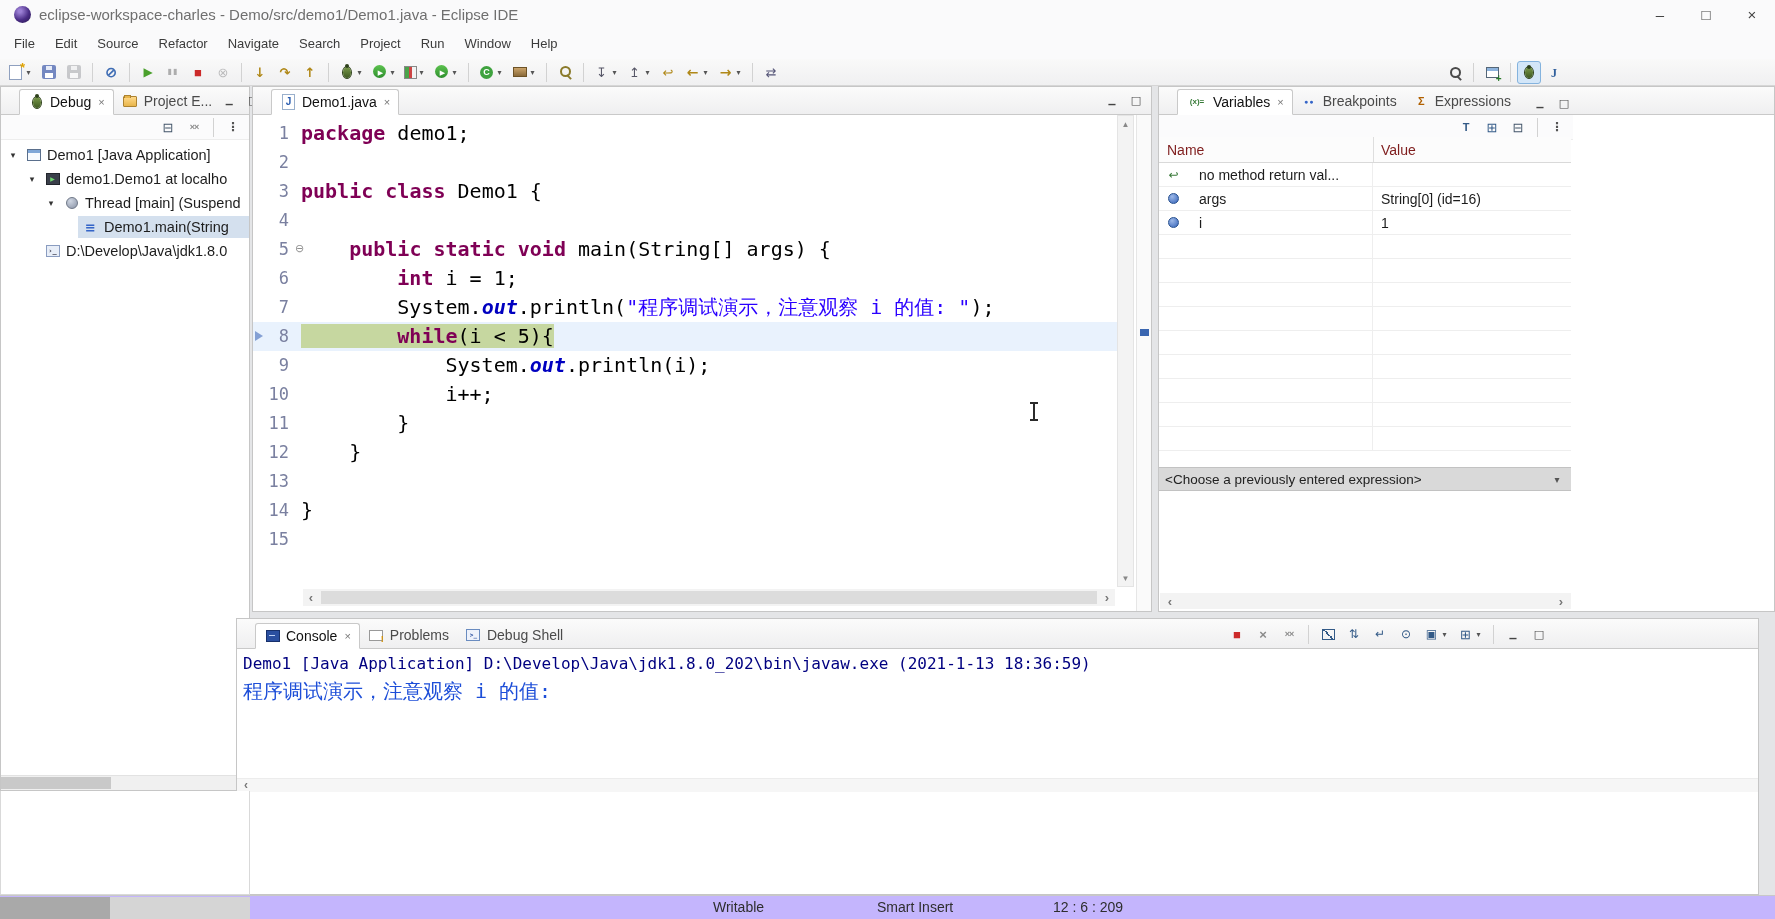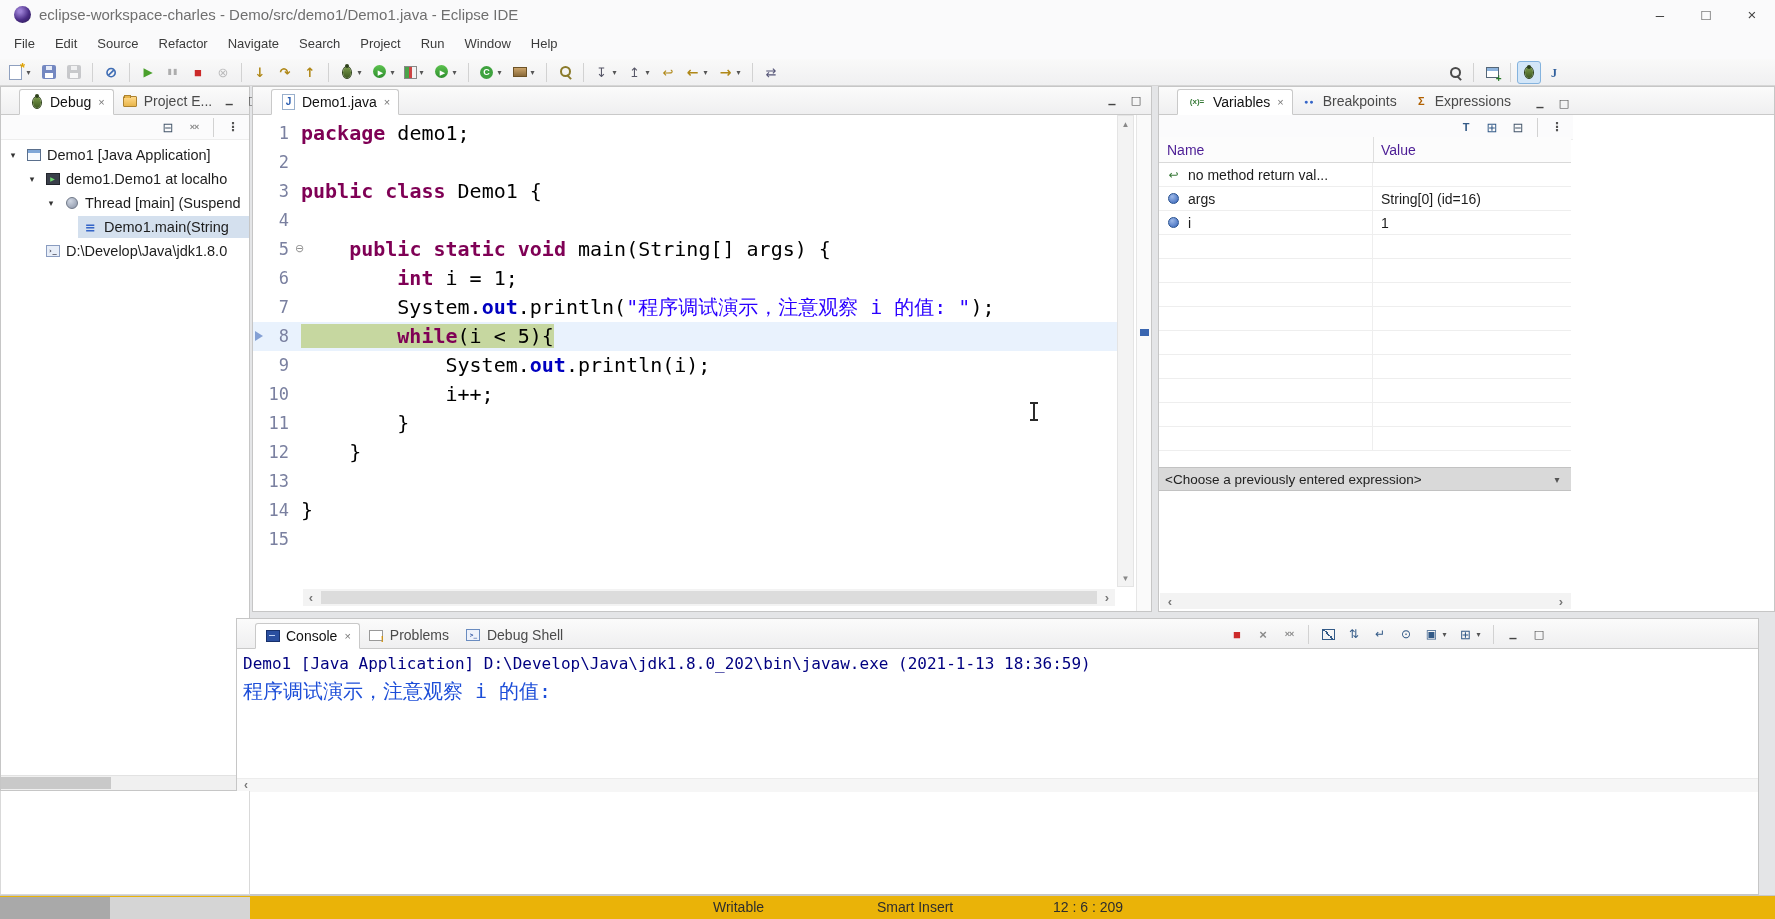--- a/index.html
+++ b/index.html
@@ -58,63 +58,63 @@
 .codearea{position:absolute;left:0;top:28px;right:34px;bottom:24px;overflow:hidden;padding-top:4px;background:#fff}
 .crow{position:relative;display:flex;height:29px}
 .lnum{width:40px;flex:none;text-align:right;padding-right:4px;font:17px/29px "DejaVu Sans Mono",monospace;color:#7a80a0}
 .fold{position:absolute;left:42px;top:8px;font-size:11px;color:#8f8f8f;line-height:1}
 .iparrow{position:absolute;left:2px;top:9px;width:0;height:0;border-left:8px solid #84a0d4;border-top:5px solid transparent;border-bottom:5px solid transparent}
 .ltext{flex:1;padding-left:8px;font:20px/29px "DejaVu Sans Mono",monospace;white-space:pre;color:#000}
 .crow.hl{background:#e9f2fd}
 .tspan.green{background:#c6d7a0}
 .tok-k{color:#7f0055;font-weight:bold}
 .tok-s{color:#2a00ff}
-.tok-f{color:#0000c0;font-weight:bold}
+.tok-f{color:#0000c0;font-style:italic;font-weight:bold}
 .tok-p{color:#000}
 .evscroll{position:absolute;top:28px;right:17px;width:17px;height:472px;background:#f3f3f3;border:1px solid #e4e4e4}
 .sarrow{position:absolute;left:0;right:0;height:16px;display:flex;align-items:center;justify-content:center;color:#888;font-size:8px}
 .sarrow.up{top:0}.sarrow.up::before{content:"▲"}
 .sarrow.down{bottom:0}.sarrow.down::before{content:"▼"}
 .ehscroll{position:absolute;left:50px;right:36px;top:502px;height:17px;background:#f3f3f3;display:flex;align-items:center}
 .harrow{width:16px;flex:none;text-align:center;color:#777;font-weight:bold;font-size:13px;line-height:17px}
 .ha-l::before{content:"‹"}.ha-r::before{content:"›"}
 .hthumb{flex:1;height:13px;background:#dcdcdc;margin:0 2px}
 .eoverview{position:absolute;top:28px;right:0;width:15px;bottom:0;background:#fafafa;border-left:1px solid #e6e6e6}
 .omarker{position:absolute;top:214px;left:3px;width:9px;height:7px;background:#3a66b0}
 .ibeam{position:absolute;left:1033px;top:402px;width:2px;height:19px;background:#2b2b2b;z-index:9}
 .ibeam::before,.ibeam::after{content:"";position:absolute;left:-3px;width:8px;height:2px;background:#2b2b2b}
 .ibeam::before{top:0}.ibeam::after{bottom:0}
 
 
 .varsview .minmax{position:absolute;left:372px;top:3px;margin:0}
 .varsview .vtoolbar{width:414px}
-.vheader{position:absolute;top:50px;left:0;width:412px;height:26px;line-height:26px;background:#fcfcfc;border-bottom:1px solid #d9d9d9;font-size:14px;color:#4c1d95}
+.vheader{position:absolute;top:50px;left:0;width:412px;height:26px;line-height:26px;background:#fcfcfc;border-bottom:1px solid #d9d9d9;font-size:14px;color:#7f1d1d}
 .vh-name{position:absolute;left:8px}
 .vh-value{position:absolute;left:222px}
 .vheader::after{content:"";position:absolute;left:214px;top:0;bottom:0;width:1px;background:#dedede}
 .vrows{position:absolute;top:76px;left:0;width:412px}
 .vrow{display:flex;height:24px;align-items:center;border-bottom:1px solid #eeeeee;font-size:14px;color:#1c1c1c}
-.vname{width:214px;flex:none;display:flex;align-items:center;gap:6px;padding-left:6px;height:100%;border-right:1px solid #eeeeee;white-space:nowrap;overflow:hidden}
+.vname{width:214px;flex:none;display:flex;align-items:center;gap:17px;padding-left:6px;height:100%;border-right:1px solid #eeeeee;white-space:nowrap;overflow:hidden}
 .vval{flex:1;padding-left:8px;white-space:nowrap}
 .exprbar{position:absolute;top:380px;left:0;width:412px;height:24px;background:#d9d9d9;border-top:1px solid #c2c2c2;border-bottom:1px solid #c2c2c2;display:flex;align-items:center;padding:0 6px;font-size:13.5px;color:#222;white-space:nowrap}
 .exprdd{margin-left:auto;width:16px;text-align:center;color:#555;font-size:10px}
 .exprdd::before{content:"▾"}
 .vhscroll{position:absolute;top:506px;left:1px;width:411px;height:16px;background:#f3f3f3;display:flex;align-items:center;justify-content:space-between;padding:0 2px}
 
 
 .consoleview .tabbar{height:30px}
 .ctools{position:absolute;right:207px;top:0;height:30px;display:flex;align-items:center;gap:2px}
 .chead{position:absolute;top:34px;left:6px;font:16px/22px "DejaVu Sans Mono",monospace;color:#000080;white-space:nowrap}
 .cout{position:absolute;top:58px;left:6px;font:20px/28px "DejaVu Sans Mono",monospace;color:#1d4ed8;white-space:nowrap}
 .cscrollrow{position:absolute;top:159px;left:0;right:0;height:14px;background:#f6f6f6;border-top:1px solid #ececec}
 .cleft{position:absolute;left:2px;top:0;width:14px;height:100%;color:#777;font-weight:bold;font-size:12px;line-height:13px;text-align:center}
 .cleft::before{content:"‹"}
 
 
-.statusbar{position:absolute;left:0;top:895px;width:100%;height:24px;background:#eab308;border-top:1px solid #c8c8c8;font-size:14px;color:#2e2e2e}
+.statusbar{position:absolute;left:0;top:895px;width:100%;height:24px;background:#c4b5fd;border-top:1px solid #c8c8c8;font-size:14px;color:#2e2e2e}
 .sb-thumb{position:absolute;left:0;top:1px;width:110px;height:22px;background:#a9a9a9}
 .sb-track{position:absolute;left:110px;top:1px;width:140px;height:22px;background:#d5d5d5}
 .sb-writable{position:absolute;left:713px;line-height:23px}
 .sb-insert{position:absolute;left:877px;line-height:23px}
 .sb-pos{position:absolute;left:1053px;line-height:23px}
 
 
 .ic{position:relative;display:inline-flex;width:17px;height:16px;align-items:center;justify-content:center;flex:none;font-size:12px;line-height:1;color:#556}
 .ic-eclipse-logo-icon{width:17px;height:17px;border-radius:50%;background:radial-gradient(circle at 35% 30%,#9b7fd4 10%,#4a2d86 55%,#241448 100%)}
 .ic-new-wizard-icon::before{content:"";width:11px;height:13px;background:#fff;border:1px solid #8fa0bf}

